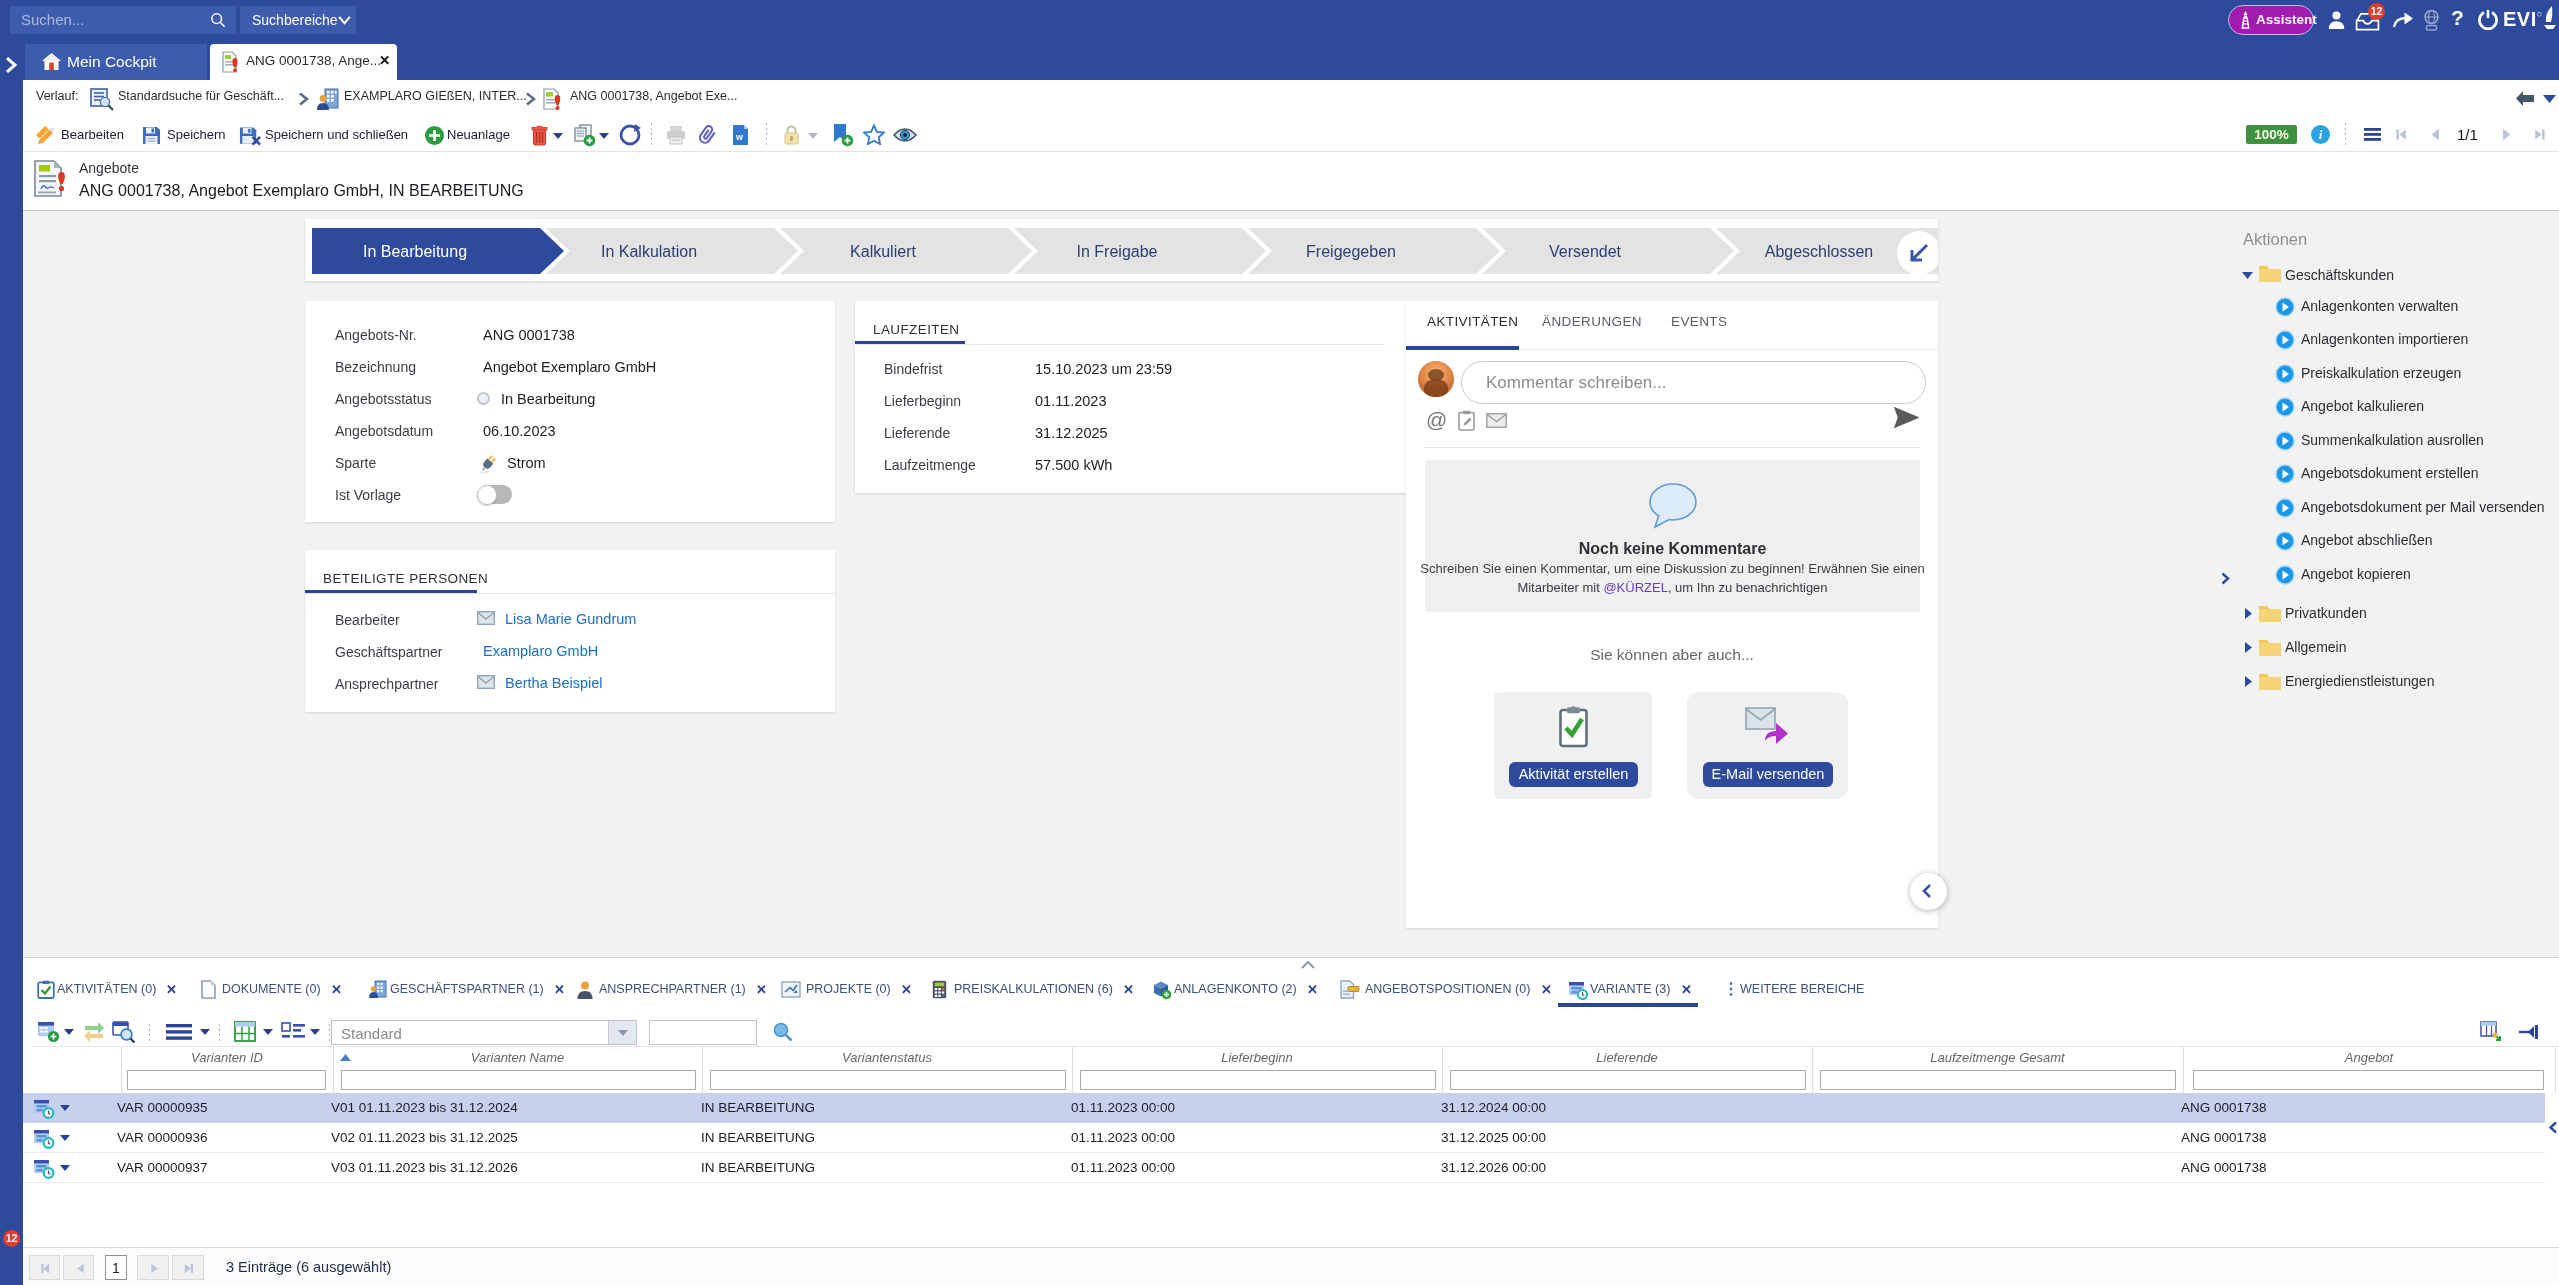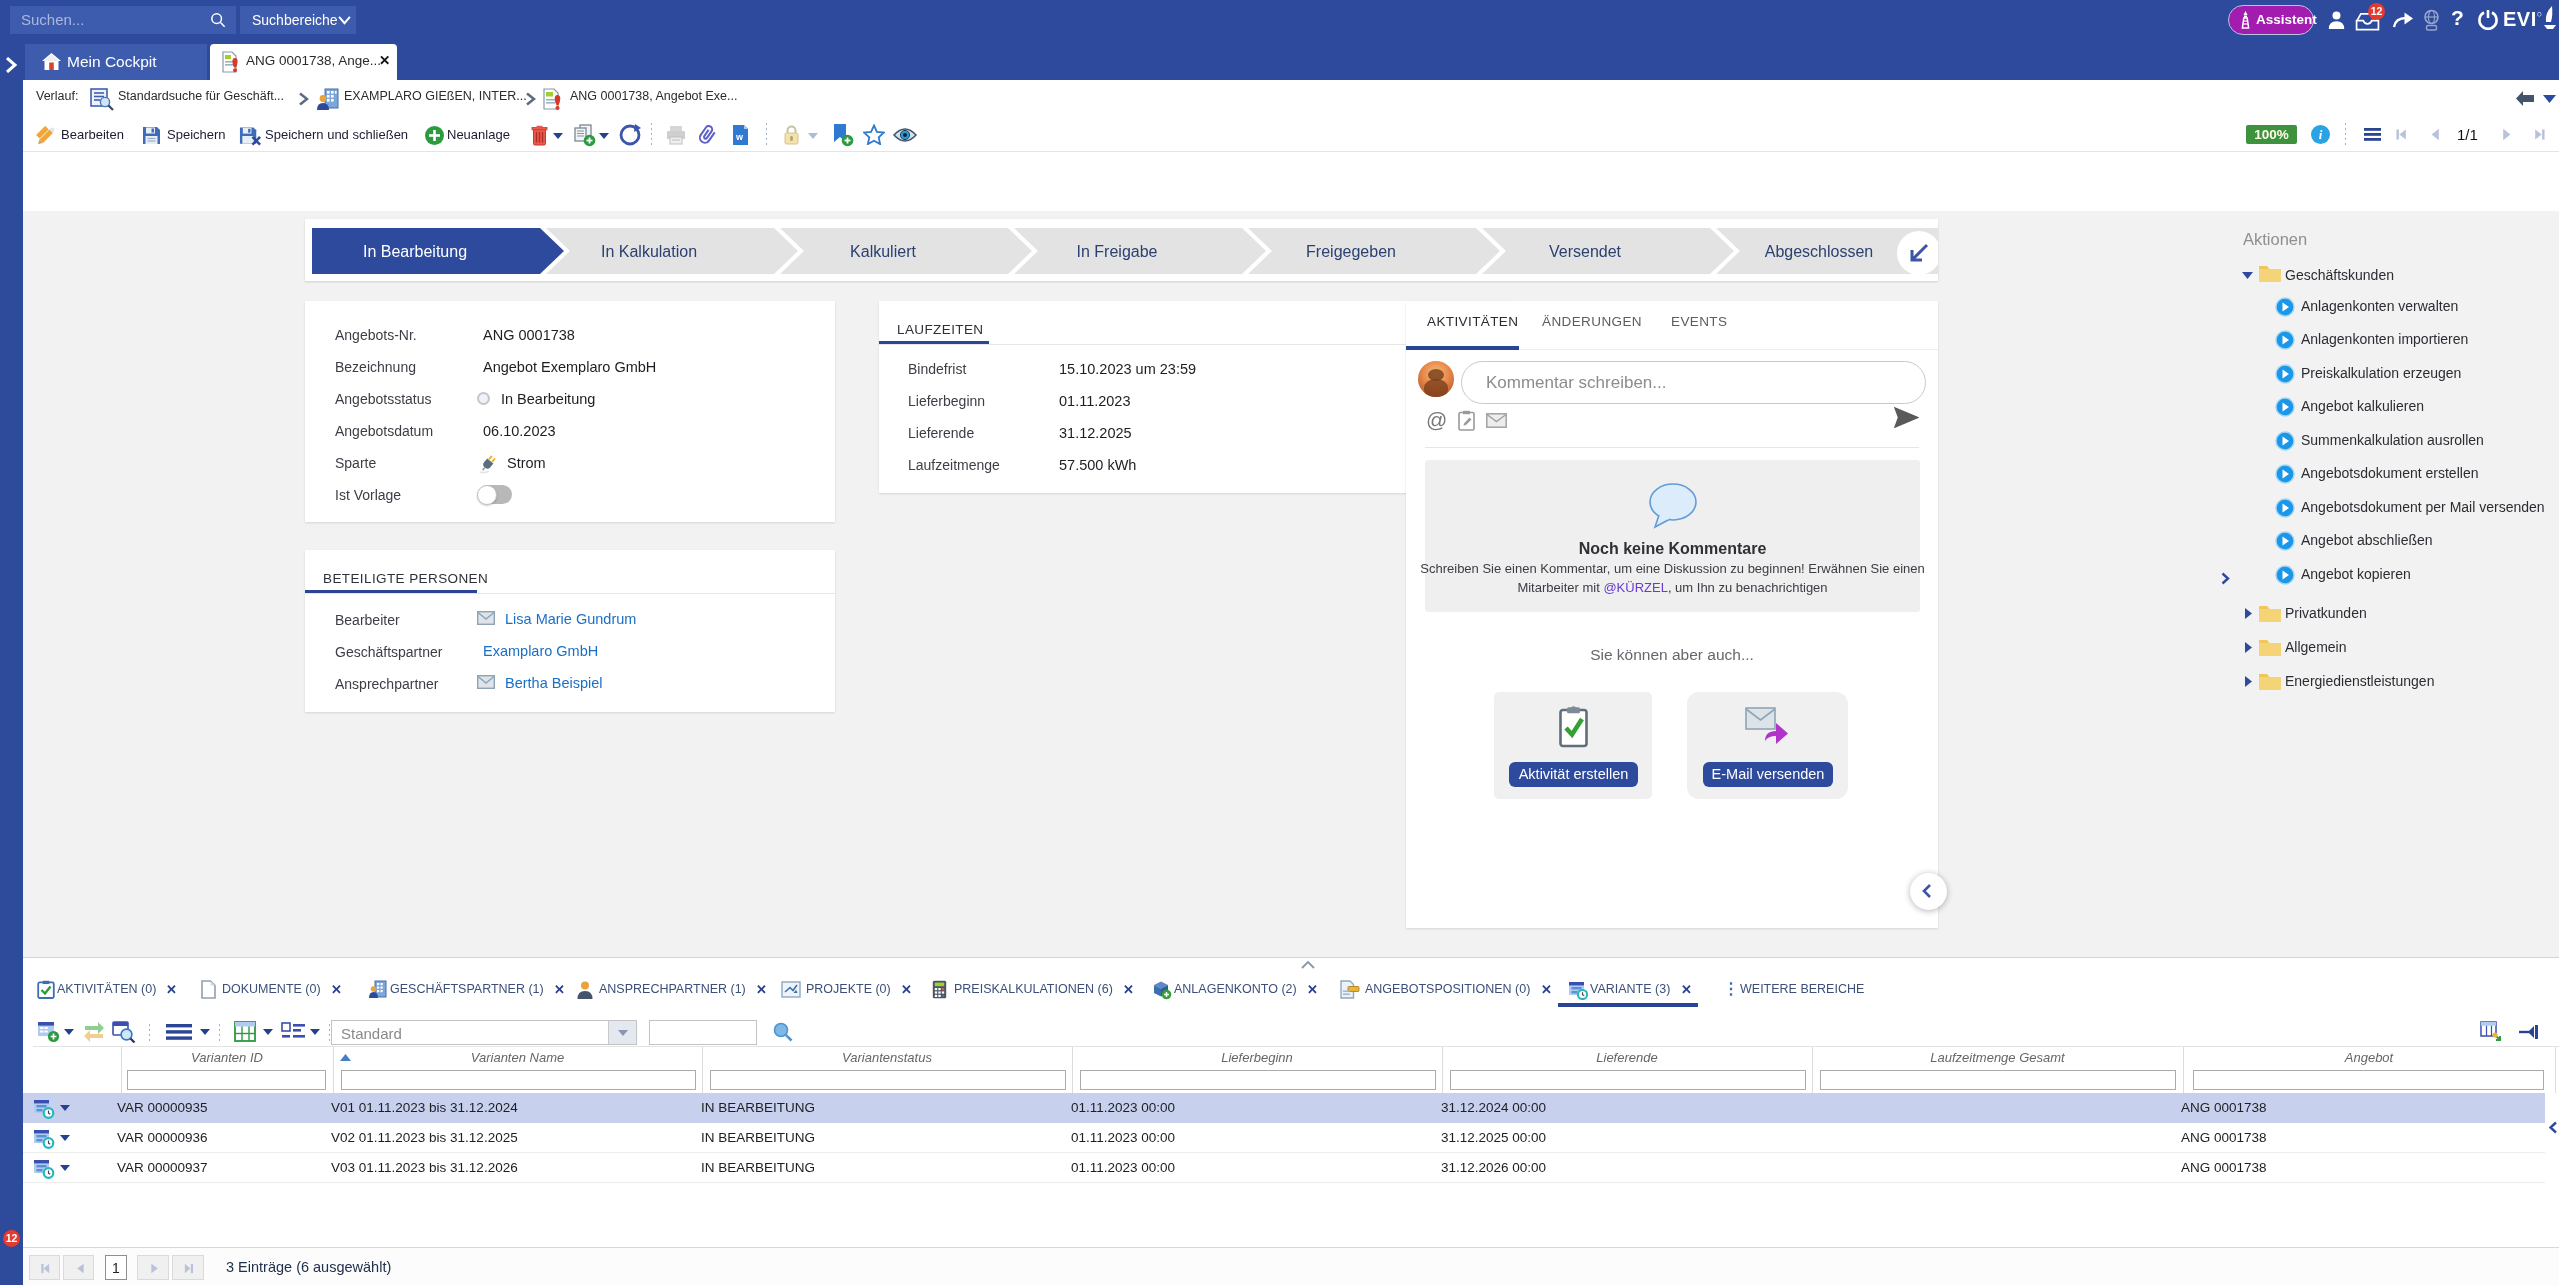--- a/index.html
+++ b/index.html
@@ -313,20 +313,35 @@
       </svg>
     <span class="abs" style="left:2434px;top:8px;font-size:15px;color:#111;">1/1</span>
     <svg class="abs" style="left:2479px;top:10px" width="11" height="13" viewBox="0 0 14 18">
         <path d="M1 1 L11 9 L1 17 Z" fill="#b9c2da"></path>
       </svg>
     <svg class="abs" style="left:2510px;top:10px" width="13" height="13" viewBox="0 0 18 18">
         <path d="M3 2 L12 9 L3 16 Z" fill="#b9c2da"></path>
         <rect x="12.6" y="2" width="3.4" height="14" fill="#b9c2da"></rect>
       </svg>
   </div>
+  <div class="titlearea">
+    <svg class="abs" style="left:11px;top:7px" width="33" height="37" viewBox="0 0 33 37">
+      <path d="M1 1 H20 L27 8 V36 H1 Z" fill="#f4f7fa" stroke="#7a8894" stroke-width="1.6"></path>
+      <path d="M20 1 L27 8 H20 Z" fill="#aab6bf"></path>
+      <rect x="5" y="5" width="11" height="6.5" fill="#a3c913"></rect>
+      <rect x="5" y="15" width="17" height="2.2" fill="#8d9aa5"></rect>
+      <rect x="5" y="20" width="17" height="2.2" fill="#8d9aa5"></rect>
+      <path d="M7 29 q2-5 4-2.5 t4 1 t5 .5" fill="none" stroke="#3f6ec0" stroke-width="1.4"></path>
+      <rect x="4" y="31.5" width="18" height="1.8" fill="#98a4ad"></rect>
+      <path d="M27.5 12 q3.4 0 3.4 4.2 q0 3.8-2.2 7.8 l-2.4 0 q-2.2-4-2.2-7.8 q0-4.2 3.4-4.2 Z" fill="#d93a23"></path>
+      <circle cx="27.5" cy="28.5" r="2.6" fill="#d93a23"></circle>
+    </svg>
+    <div class="abs" style="left:56px;top:7px;font-size:14px;color:#33333c;">Angebote</div>
+    <div class="abs" style="left:56px;top:29px;font-size:16px;color:#1b1b22;">ANG 0001738, Angebot Exemplaro GmbH, IN BEARBEITUNG</div>
+  </div>
 </div>
 
 <div class="content">
   <div class="stepstrip">
     <svg width="1633" height="62" viewBox="0 0 1633 62">
       <polygon points="7,9 235,9 259,32 235,55 7,55" fill="#2e4a9c"></polygon>
       <polygon points="241,9 469,9 493,32 469,55 241,55 265,32" fill="#e3e3e3"></polygon>
       <polygon points="475,9 703,9 727,32 703,55 475,55 499,32" fill="#e3e3e3"></polygon>
       <polygon points="709,9 937,9 961,32 937,55 709,55 733,32" fill="#e3e3e3"></polygon>
       <polygon points="943,9 1171,9 1195,32 1171,55 943,55 967,32" fill="#e3e3e3"></polygon>
@@ -386,21 +401,21 @@
     <div class="flabel abs" style="left:30px;top:94px;">Geschäftspartner</div>
     <div class="fvalue link abs" style="left:178px;top:93px;">Examplaro GmbH</div>
     <div class="flabel abs" style="left:30px;top:126px;">Ansprechpartner</div>
     <svg class="abs" style="left:172px;top:125px" width="18" height="14" viewBox="0 0 18 14">
         <rect x="0.7" y="0.7" width="16.6" height="12.6" fill="#dde4ea" stroke="#8fa3b5" stroke-width="1.4"></rect>
         <path d="M1 1.5 L9 8 L17 1.5" fill="none" stroke="#8fa3b5" stroke-width="1.4"></path>
       </svg>
     <div class="fvalue link abs" style="left:200px;top:125px;">Bertha Beispiel</div>
   </div>
 
-  <div class="card" style="left:832px;top:90px;width:630px;height:192px;margin-left:24px;">
+  <div class="card" style="left:832px;top:90px;width:630px;height:192px;">
     <div class="cardtab abs" style="left:18px;top:21px;">LAUFZEITEN</div>
     <div class="abs" style="left:0;top:40px;width:110px;height:4px;background:#2b4596;"></div>
     <div class="abs" style="left:0;top:43px;width:530px;height:1px;background:#e6e6e6;"></div>
     <div class="flabel abs" style="left:29px;top:60px;">Bindefrist</div>
     <div class="fvalue abs" style="left:180px;top:60px;">15.10.2023 um 23:59</div>
     <div class="flabel abs" style="left:29px;top:92px;">Lieferbeginn</div>
     <div class="fvalue abs" style="left:180px;top:92px;">01.11.2023</div>
     <div class="flabel abs" style="left:29px;top:124px;">Lieferende</div>
     <div class="fvalue abs" style="left:180px;top:124px;">31.12.2025</div>
     <div class="flabel abs" style="left:29px;top:156px;">Laufzeitmenge</div>

